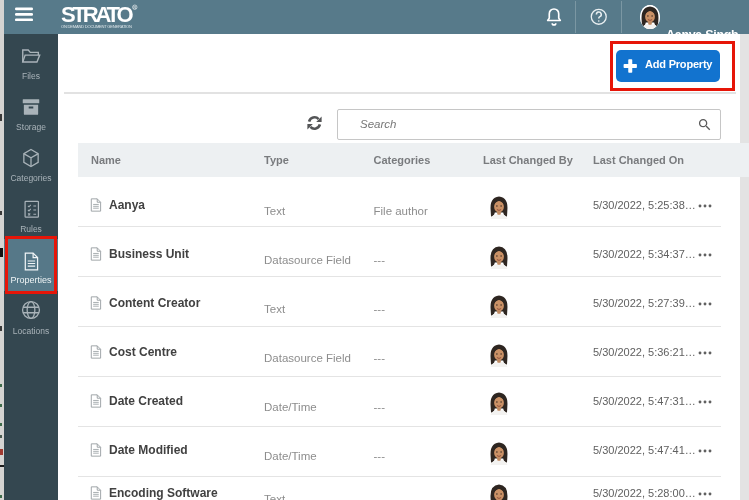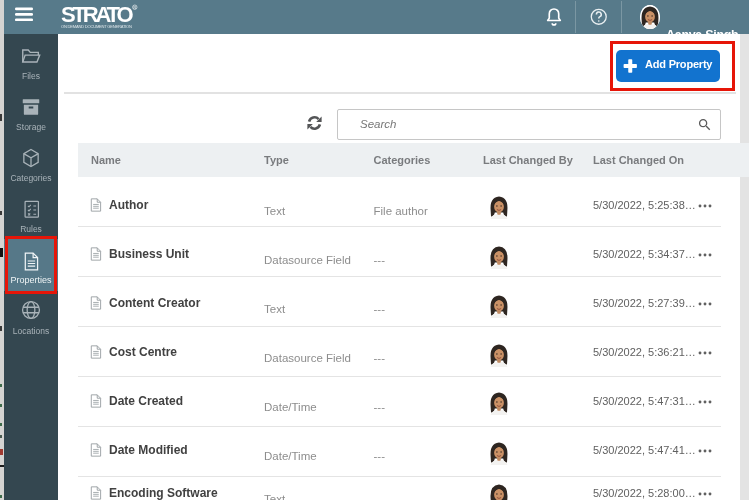--- a/index.html
+++ b/index.html
@@ -177,21 +177,21 @@
     <span class="th" style="left:405px">Last Changed By</span>
     <span class="th" style="left:515px">Last Changed On</span>
   </div>
 
   <div id="rows">
   <svg class="abs" style="left:90px;top:198px" width="12" height="14" viewBox="0 0 13.5 16.5" fill="none" stroke="#9aa0a4" stroke-width="1.1">
     <path d="M1.2 1 h7 l4 4 v10.5 h-11 z"></path>
         <path d="M8.2 1 v4 h4"></path>
     <path d="M3.4 7.6 h6.6 M3.4 9.8 h6.6 M3.4 12 h6.6" stroke-width="1"></path>
   </svg>
-  <span class="abs cell nm" style="left:109px;top:198px;line-height:14px">Author</span>
+  <span class="abs cell nm" style="left:109px;top:198px;line-height:14px">Aanya</span>
   <span class="abs cell gy" style="left:264px;top:198px;line-height:14px">Text</span>
   <span class="abs cell gy" style="left:373.5px;top:198px;line-height:14px">File author</span>
   <div class="abs av" style="left:488.5px;top:195.4px"><svg width="20" height="24">
           <use href="#face"></use>
         </svg></div>
   <span class="abs cell dt" style="left:593px;top:198px;line-height:14px">5/30/2022, 5:25:38…</span>
   <svg class="abs" style="left:697.5px;top:203.5px" width="15" height="4">
         <circle cx="2" cy="2" r="1.45" fill="#606060"></circle>
         <circle cx="7" cy="2" r="1.45" fill="#606060"></circle>
         <circle cx="12" cy="2" r="1.45" fill="#606060"></circle>

